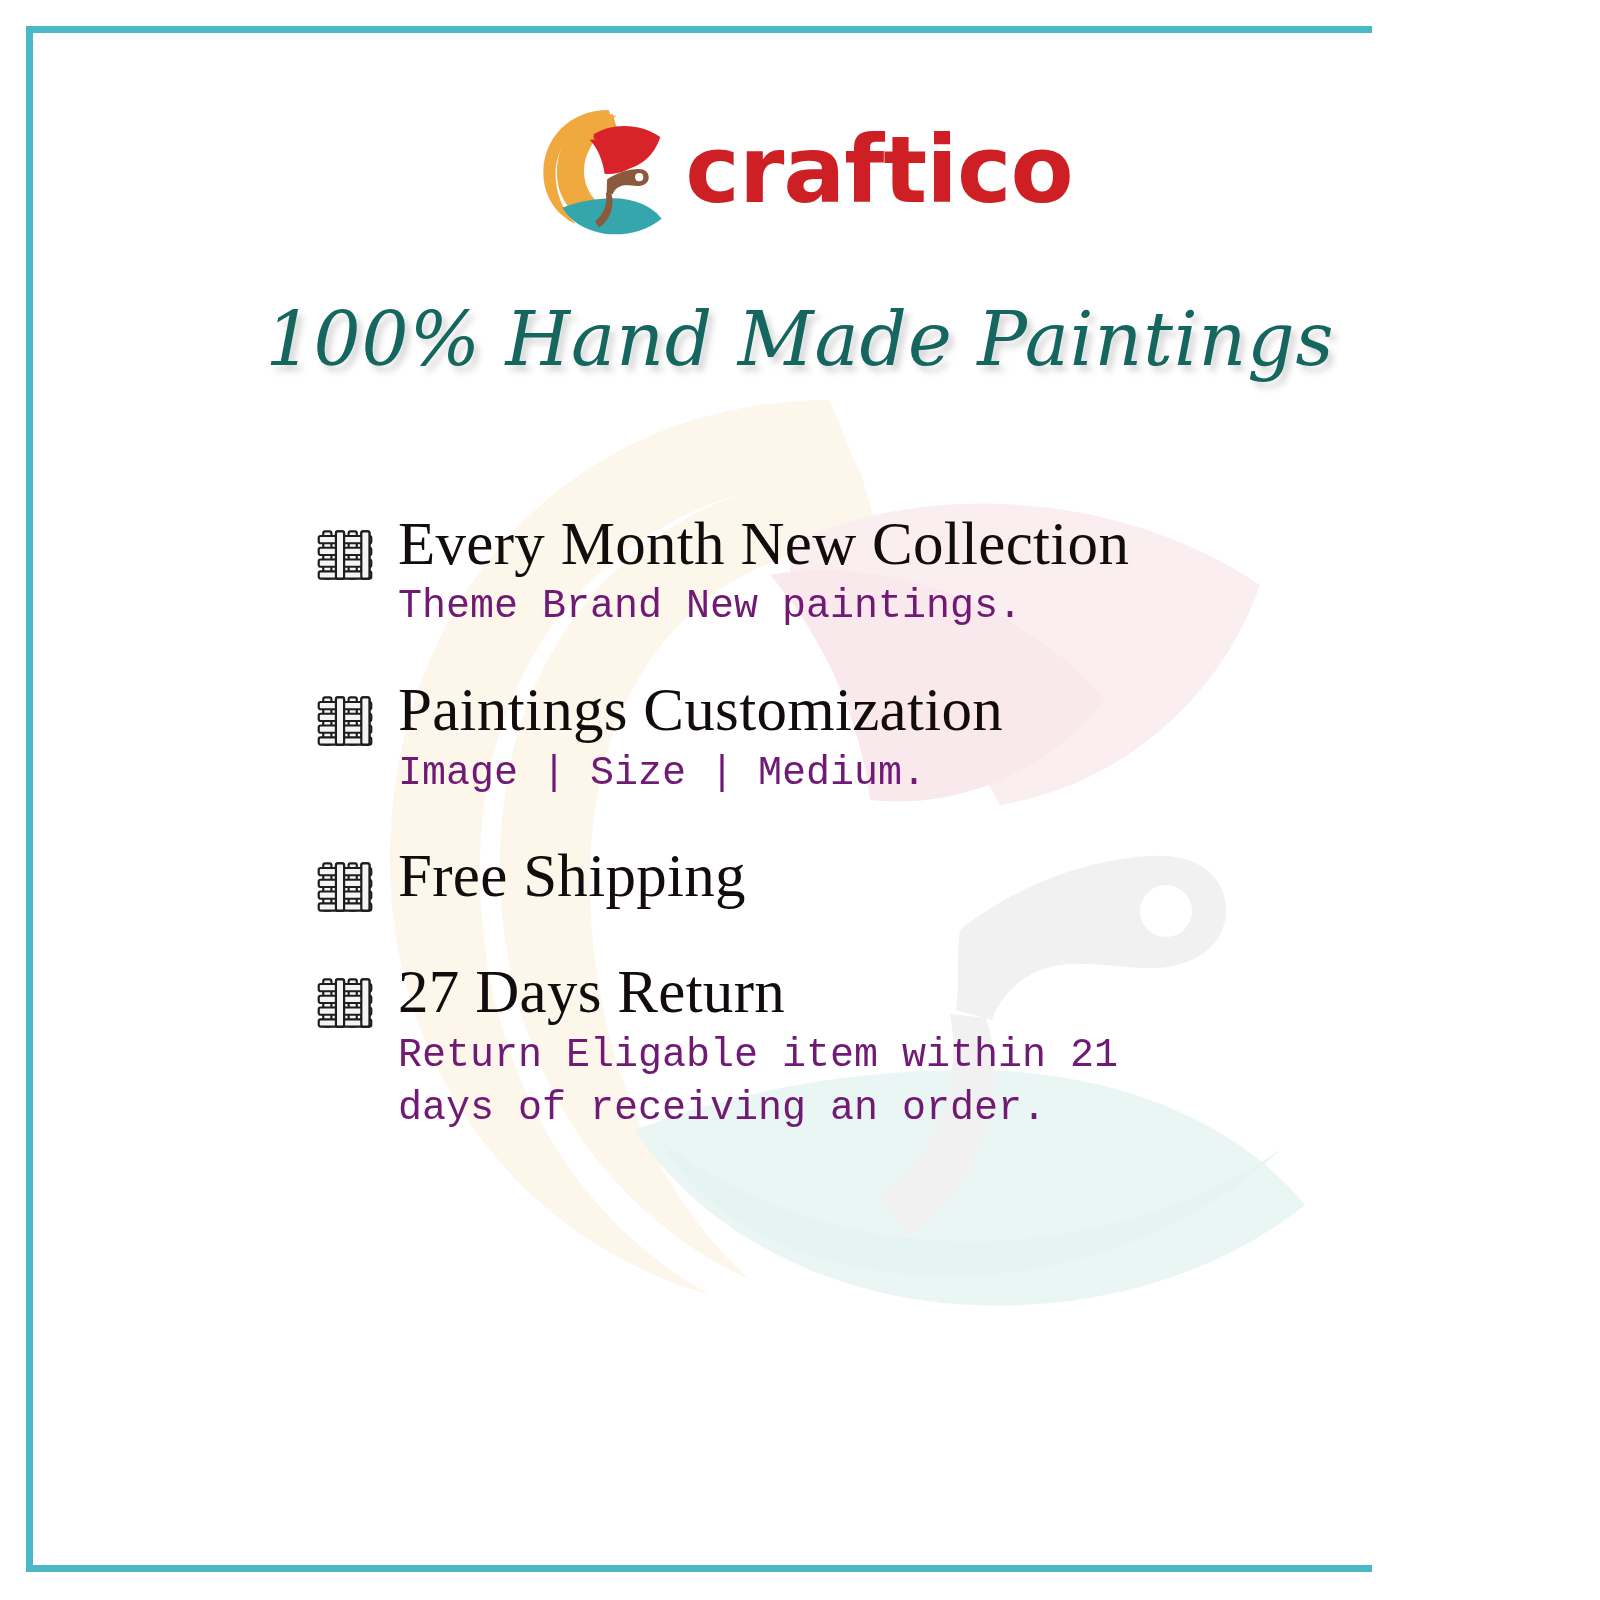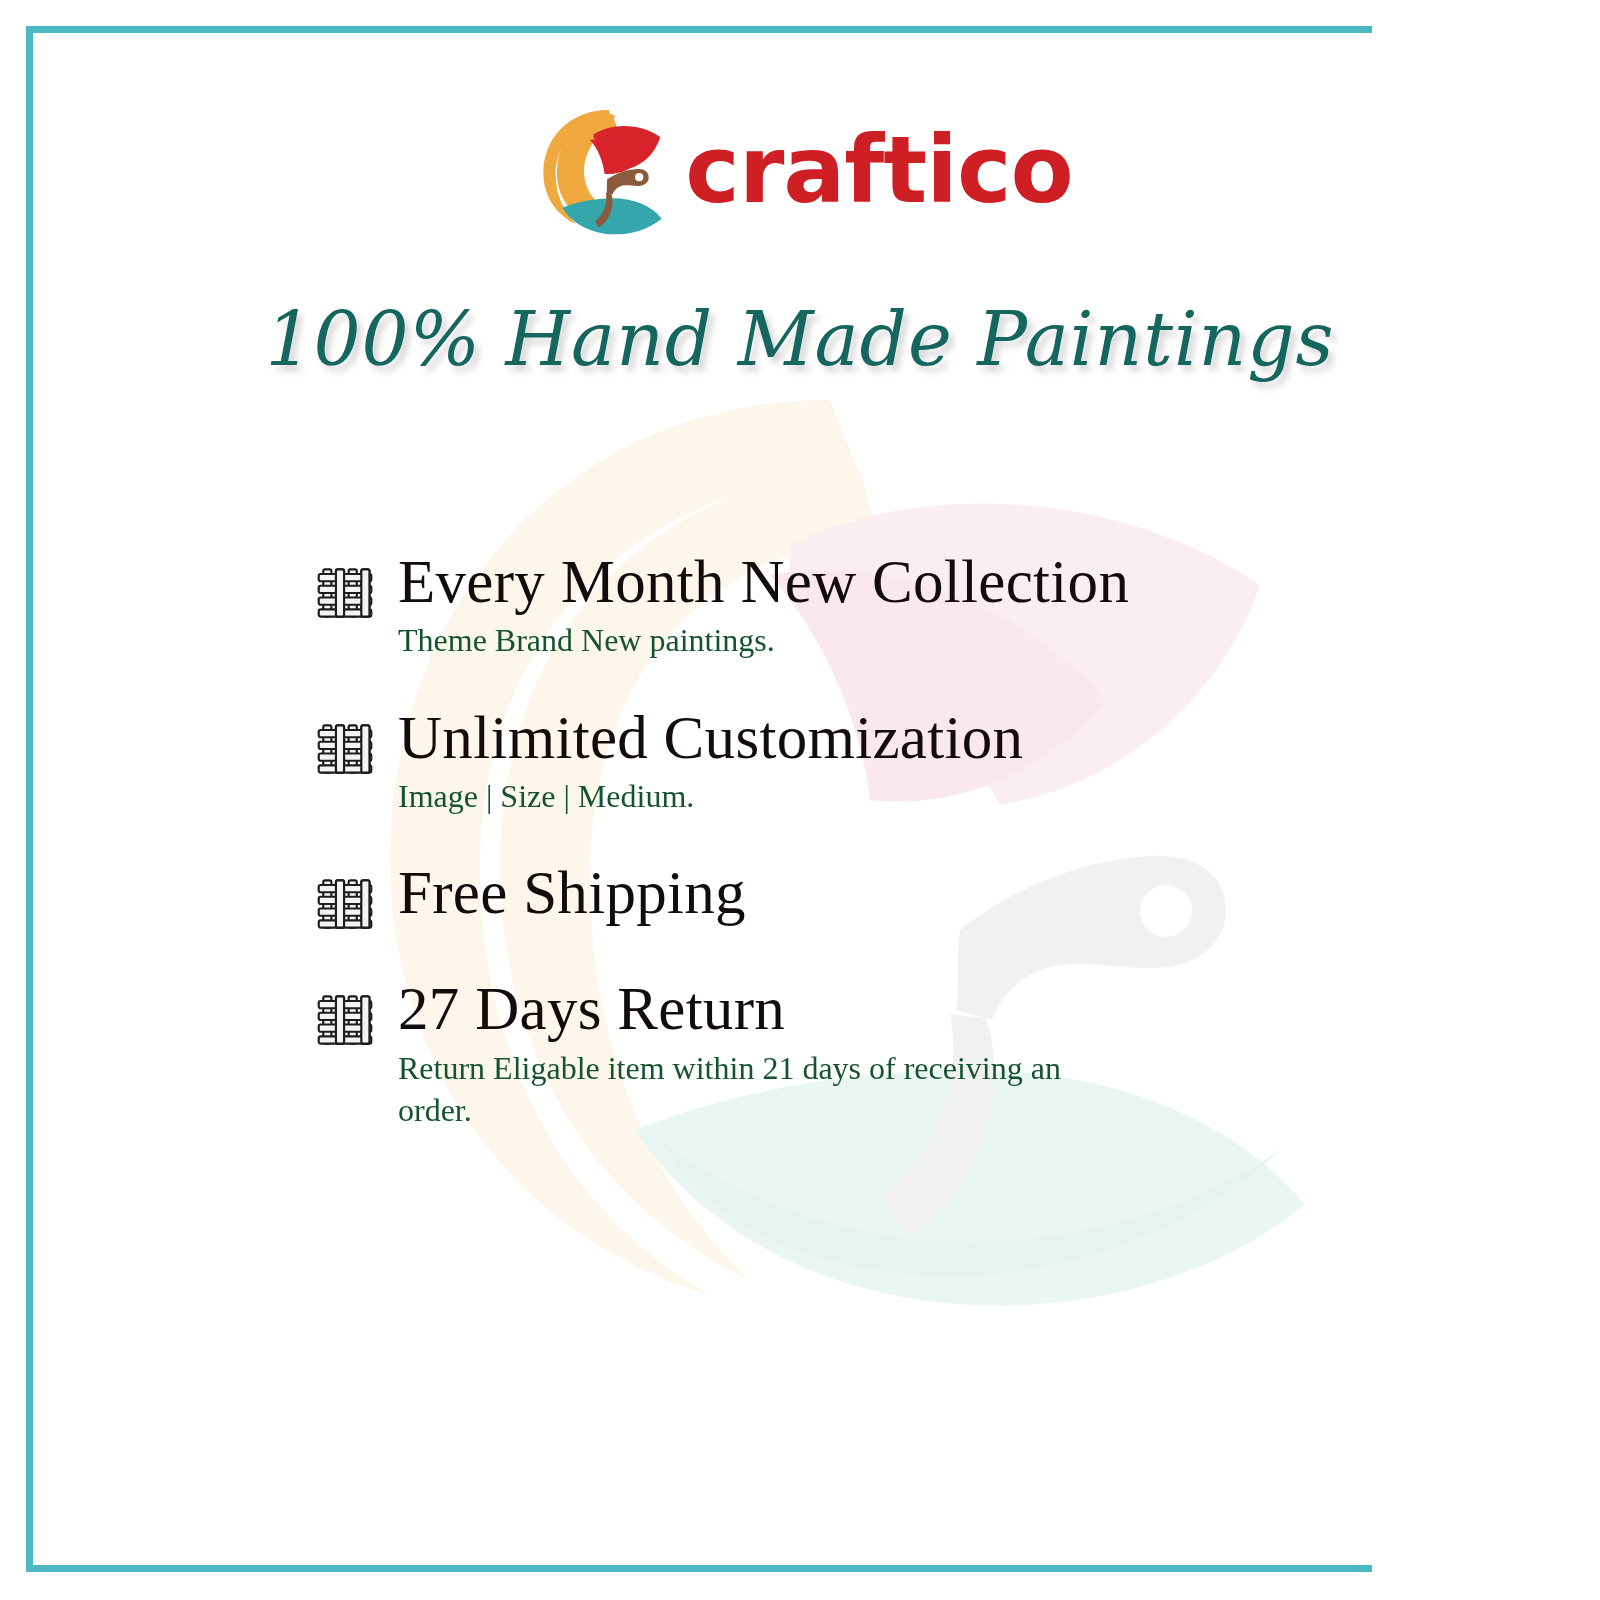--- a/index.html
+++ b/index.html
@@ -93,21 +93,20 @@
     white-space: nowrap;
   }
 
   
   .features {
     position: absolute;
     left: 316px;
     top: 512px;
     width: 1150px;
     z-index: 3;
-    margin-top: 38px;
   }
   .feature {
     display: flex;
     align-items: flex-start;
     margin-bottom: 44px;
   }
   .feature:last-child { margin-bottom: 0; }
 
   .weave-icon {
     flex: 0 0 auto;
@@ -123,24 +122,24 @@
   .feature-title {
     font-family: "Liberation Serif", serif;
     font-size: 61px;
     line-height: 1.04;
     color: #120d0c;
     letter-spacing: 0.3px;
     margin: 0;
     white-space: nowrap;
   }
   .feature-sub {
-    font-family: Liberation Serif, serif;
-    font-size: 32px;
+    font-family: Liberation Mono, monospace;
+    font-size: 40px;
     line-height: 1.32;
-    color: #14532d;
+    color: #701a75;
     margin: 6px 0 0 0;
     max-width: 730px;
   }
 </style>
 </head>
 <body>
 
 <div id="poster">
 
   <div class="watermark">
@@ -245,21 +244,21 @@
             <rect x="3" y="11" width="58" height="8" rx="2"></rect>
             <rect x="3" y="24" width="58" height="8" rx="2"></rect>
             <rect x="3" y="37" width="58" height="8" rx="2"></rect>
             <rect x="3" y="50" width="58" height="8" rx="2"></rect>
             <rect x="22" y="6" width="9" height="52" rx="2"></rect>
             <rect x="50" y="6" width="9" height="52" rx="2"></rect>
           </g>
         </svg>
       </span>
       <div class="feature-text">
-        <p class="feature-title">Unlimited Customization</p>
+        <p class="feature-title">Paintings Customization</p>
         <p class="feature-sub">Image  |  Size  |  Medium.</p>
       </div>
     </div>
 
     <div class="feature">
       <span class="weave-icon">
         <svg viewBox="0 0 64 64" xmlns="http://www.w3.org/2000/svg">
           <g stroke="#1d1d1d" stroke-width="2.4" fill="#f4f4f4">
             <rect x="8" y="6" width="9" height="52" rx="2"></rect>
             <rect x="22" y="6" width="9" height="52" rx="2"></rect>

